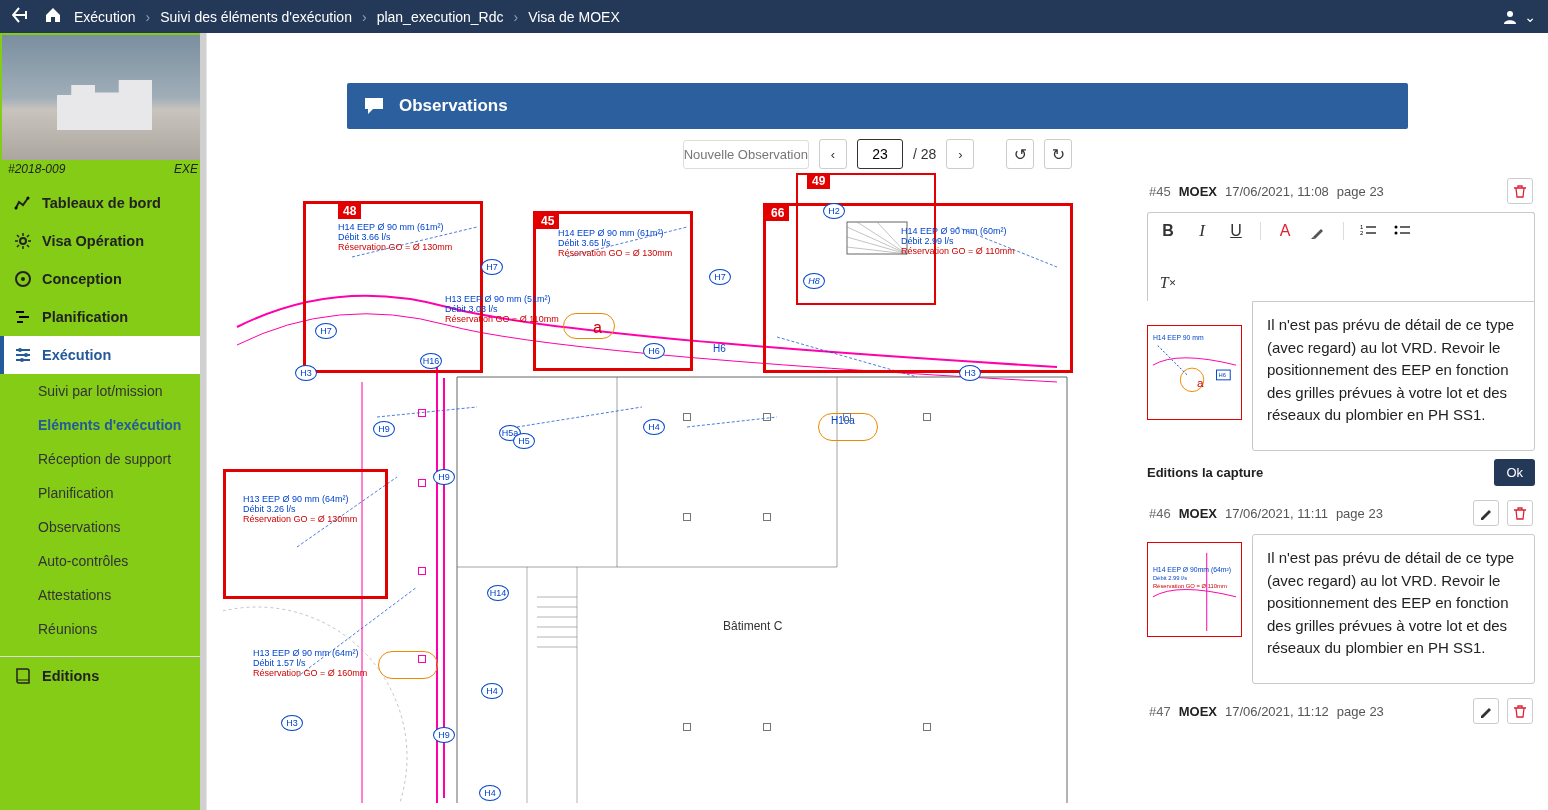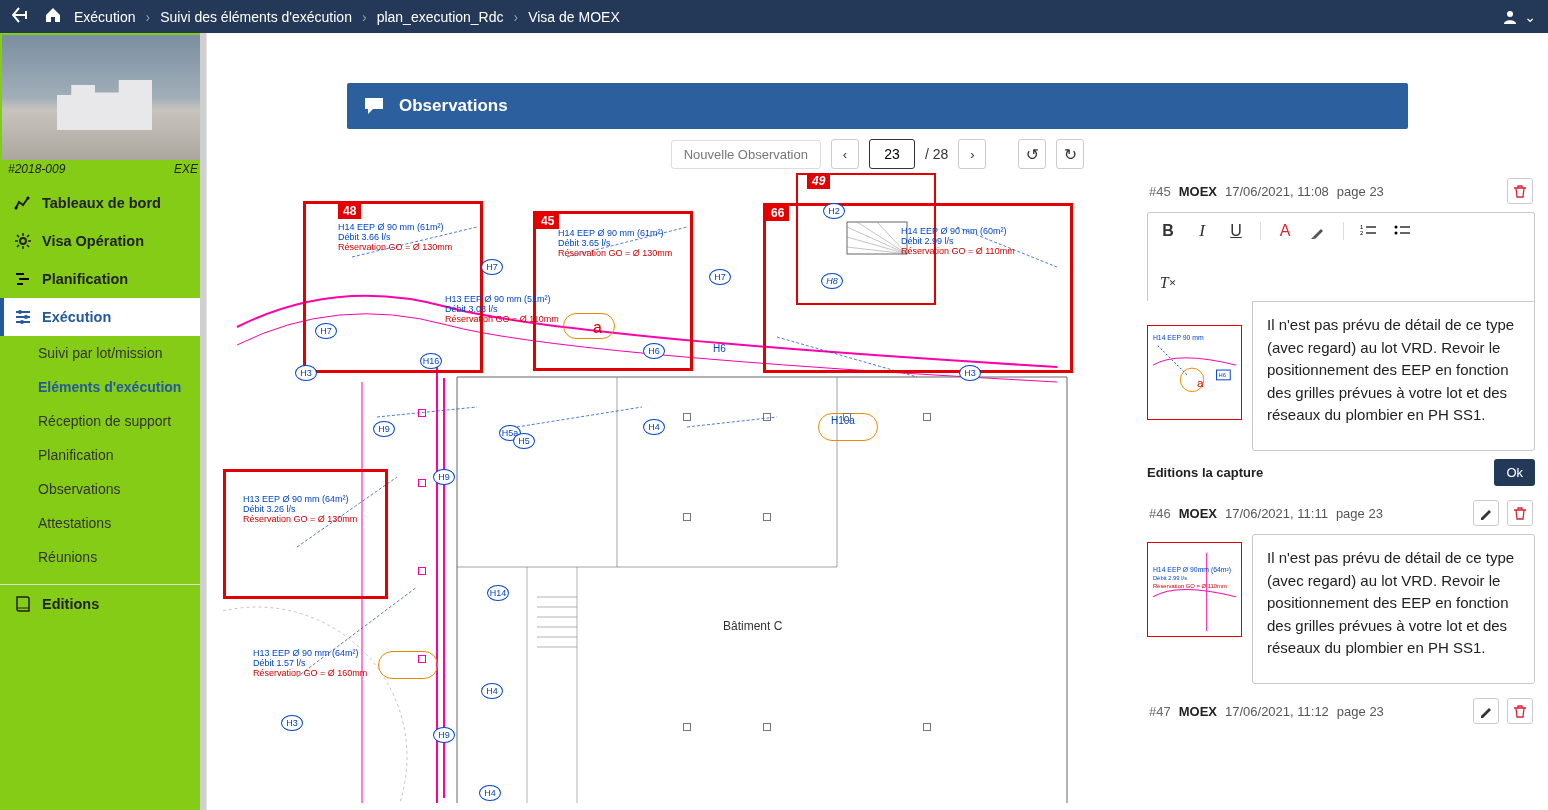--- a/index.html
+++ b/index.html
@@ -22,21 +22,21 @@
   .side-section { padding:10px 14px; font-size:14.5px; color:#222; display:flex; align-items:center; gap:10px; cursor:pointer; font-weight:600; }
   .side-section svg { width:18px; height:18px; flex-shrink:0; }
   .side-section.active { color:#245a9b; border-left:4px solid #245a9b; padding-left:10px; background:#fff; }
   .side-sub { padding:9px 10px 9px 38px; font-size:14px; color:#333; cursor:pointer; }
   .side-sub.active { color:#245a9b; font-weight:700; }
   
   .main { flex:1; overflow:auto; background:#fff; position:relative; }
   .section-header { background:#2b5f9e; color:#fff; margin:50px 140px 10px 140px; padding:12px 16px; display:flex; align-items:center; gap:14px; font-size:17px; font-weight:700; border-radius:2px; }
   .section-header svg { width:22px; height:22px; fill:#fff; }
   .toolbar { display:flex; align-items:center; gap:10px; justify-content:center; margin:6px auto 4px auto; }
-  .toolbar .newobs { color:#777; font-size:13px; padding:6px 12px; border:1px solid #ddd; border-radius:3px; background:#fff; }
+  .toolbar .newobs { color:#777; font-size:13px; padding:6px 0; border:1px solid #ddd; border-radius:3px; background:#fff; }
   .pagerbtn { width:28px; height:30px; border:1px solid #ccc; background:#fff; display:flex; align-items:center; justify-content:center; cursor:pointer; border-radius:3px; color:#333; font-size:13px;}
   .pagecur { width:46px; height:30px; border:1px solid #333; background:#fff; display:flex; align-items:center; justify-content:center; border-radius:3px; font-size:14px; }
   .pagetot { font-size:14px; color:#333; }
   .rotbtn { width:28px; height:30px; border:1px solid #ccc; background:#fff; display:flex; align-items:center; justify-content:center; cursor:pointer; border-radius:3px; color:#333; }
   .content-row { display:flex; gap:12px; padding:0 0 0 16px; height:630px; }
   
   .plan { flex:1; background:#fff; position:relative; overflow:hidden; }
   .plan svg.plansvg { position:absolute; left:-6px; top:-6px; }
   .marker { position:absolute; background:#e30000; color:#fff; font-size:12px; font-weight:700; padding:1px 5px; }
   .zone { position:absolute; border:3px solid #e30000; }
@@ -125,40 +125,48 @@
     </div>
     <div class="side-section">
       <svg viewBox="0 0 18 18">
           <circle cx="9" cy="9" r="3" fill="none" stroke="#222" stroke-width="2"></circle>
           <path d="M9 1v3M9 14v3M1 9h3M14 9h3M3 3l2 2M13 13l2 2M15 3l-2 2M5 13l-2 2" stroke="#222" stroke-width="1.5"></path>
         </svg>
       <span>Visa Opération</span>
     </div>
     <div class="side-section">
       <svg viewBox="0 0 18 18">
+          <circle cx="9" cy="9" r="7" fill="none" stroke="#222" stroke-width="2"></circle>
+          <circle cx="9" cy="9" r="2" fill="#222"></circle>
+        </svg>
+      <span>Conception</span>
+    </div>
+    <div class="side-section">
+      <svg viewBox="0 0 18 18">
           <rect x="2" y="3" width="8" height="2"></rect>
           <rect x="5" y="8" width="10" height="2"></rect>
           <rect x="3" y="13" width="6" height="2"></rect>
         </svg>
       <span>Planification</span>
     </div>
     <div class="side-section active">
       <svg viewBox="0 0 18 18">
           <path d="M2 4h14M2 9h14M2 14h14" stroke="#245a9b" stroke-width="2"></path>
           <circle cx="6" cy="4" r="2" fill="#245a9b"></circle>
           <circle cx="12" cy="9" r="2" fill="#245a9b"></circle>
           <circle cx="8" cy="14" r="2" fill="#245a9b"></circle>
         </svg>
       <span>Exécution</span>
     </div>
     <div class="side-sub">Suivi par lot/mission</div>
     <div class="side-sub active">Eléments d'exécution</div>
     <div class="side-sub">Réception de support</div>
     <div class="side-sub">Planification</div>
     <div class="side-sub">Observations</div>
+    <div class="side-sub">Auto-contrôles</div>
     <div class="side-sub">Attestations</div>
     <div class="side-sub">Réunions</div>
     <div style="height:10px"></div>
     <div class="side-section" style="border-top:1px solid #ddd;">
       <svg viewBox="0 0 18 18">
           <path d="M3 2 h10 a2 2 0 0 1 2 2 v12 H5 a2 2 0 0 1 -2 -2 Z" fill="none" stroke="#222" stroke-width="1.5"></path>
           <path d="M3 13 h12" stroke="#222"></path>
         </svg>
       <span>Editions</span>
     </div>
@@ -235,21 +243,21 @@
         <div class="zone" style="left:310px; top:38px; width:160px; height:160px;"></div>
         <div class="zone" style="left:540px; top:30px; width:310px; height:170px;"></div>
         <div class="zone" style="left:573px; top:0px;  width:140px; height:132px; border-width:2px;"></div>
         <div class="zone" style="left:0px;  top:296px; width:165px; height:130px;"></div>
 
         <div class="pinkline" style="left:220px; top:205px; width:2px; height:420px;"></div>
 
         <div class="marker" style="left:83px; top:30px;margin-left:32px;">48</div>
         <div class="marker" style="left:313px; top:40px;">45</div>
         <div class="marker" style="left:543px; top:32px;">66</div>
-        <div class="marker" style="left:584px; top:0px;font-style:italic;">49</div>
+        <div class="marker" style="left:584px; top:0px;">49</div>
 
         <div class="planlabel" style="left:115px; top:50px;">
           <span>H14</span> <span>EEP Ø 90 mm  (61m²)</span><br>
           <span>Débit 3.66 l/s</span><br>
           <span class="r">Réservation GO = Ø 130mm</span>
         </div>
         <div class="planlabel" style="left:335px; top:56px;">
           <span>H14</span> <span>EEP Ø 90 mm  (61m²)</span><br>
           <span>Débit 3.65 l/s</span><br>
           <span class="r">Réservation GO = Ø 130mm</span>
@@ -273,21 +281,21 @@
           <span>H13</span> <span>EEP Ø 90 mm  (64m²)</span><br>
           <span>Débit 1.57 l/s</span><br>
           <span class="r">Réservation GO = Ø 160mm</span>
         </div>
 
         <div class="circletag" style="left:258px; top:86px;">H7</div>
         <div class="circletag" style="left:486px; top:96px;">H7</div>
         <div class="circletag" style="left:420px; top:170px;">H6</div>
         <div class="circletag" style="left:197px; top:180px;">H16</div>
         <div class="circletag" style="left:92px;  top:150px;">H7</div>
-        <div class="circletag" style="left:598px; top:100px;font-style:italic;">H8</div>
+        <div class="circletag" style="left:580px; top:100px;font-style:italic;">H8</div>
         <div class="circletag" style="left:600px; top:30px;">H2</div>
         <div class="circletag" style="left:72px;  top:192px;">H3</div>
         <div class="circletag" style="left:150px; top:248px;">H9</div>
         <div class="circletag" style="left:276px; top:252px;">H5a</div>
         <div class="circletag" style="left:290px; top:260px;">H5</div>
         <div class="circletag" style="left:420px; top:246px;">H4</div>
         <div class="circletag" style="left:736px; top:192px;">H3</div>
         <div class="circletag" style="left:210px; top:296px;">H9</div>
         <div class="circletag" style="left:264px; top:412px;">H14</div>
         <div class="circletag" style="left:258px; top:510px;">H4</div>

